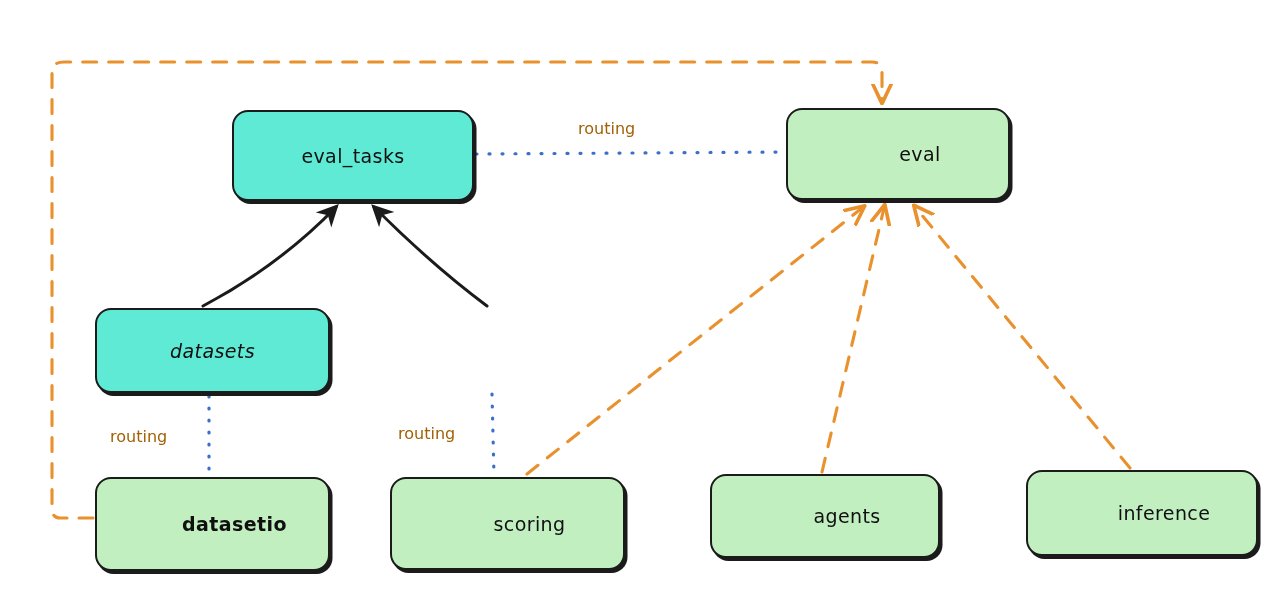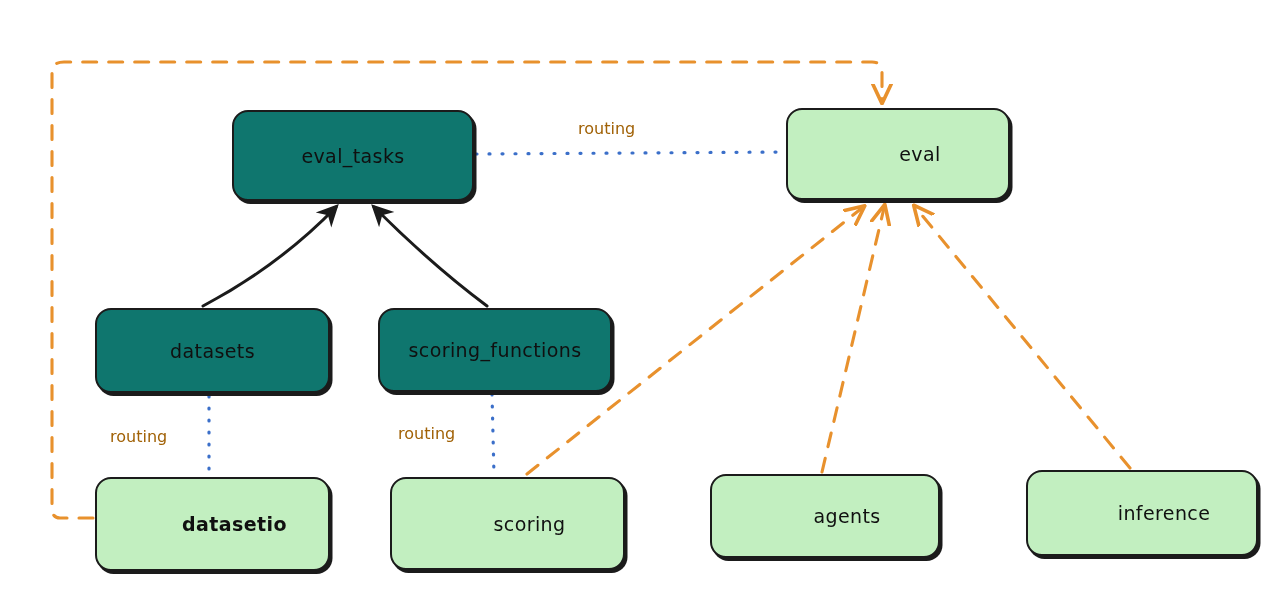--- a/index.html
+++ b/index.html
@@ -32,21 +32,21 @@
     box-sizing: border-box;
     display: flex;
     align-items: center;
     justify-content: center;
     border: 2.6px solid #1b1b1b;
     border-radius: 16px;
     box-shadow: 2.5px 3px 0 0 #1b1b1b;
     z-index: 3;
   }
   .node-api {
-    background: #0f766e;
+    background: #5eead4;
   }
   .node-provider {
     background: #c2efc0;
     padding-left: 44px;
   }
   .node-label {
     font-family: "DejaVu Sans", sans-serif;
     font-size: 19px;
     letter-spacing: 0.4px;
     color: #101010;
@@ -99,27 +99,24 @@
   </svg>
 
   <div class="node node-api" style="left:232px; top:110px; width:242px; height:91px;">
     <span class="node-label">eval_tasks</span>
   </div>
 
   <div class="node node-provider" style="left:786px; top:108px; width:224px; height:92px;">
     <span class="node-label">eval</span>
   </div>
 
-  <div class="node node-api" style="left:95px; top:308px; width:235px; height:85px;">
+  <div class="node node-api" style="left:95px; top:308px; width:235px; height:85px;font-style:italic;">
     <span class="node-label">datasets</span>
   </div>
 
-  <div class="node node-api" style="left:378px; top:308px; width:234px; height:84px;">
-    <span class="node-label">scoring_functions</span>
-  </div>
 
   <div class="node node-provider" style="left:95px; top:477px; width:235px; height:94px;font-weight:bold;">
     <span class="node-label">datasetio</span>
   </div>
 
   <div class="node node-provider" style="left:710px; top:474px; width:230px; height:84px;">
     <span class="node-label">agents</span>
   </div>
 
   <div class="node node-provider" style="left:390px; top:477px; width:235px; height:93px;">

